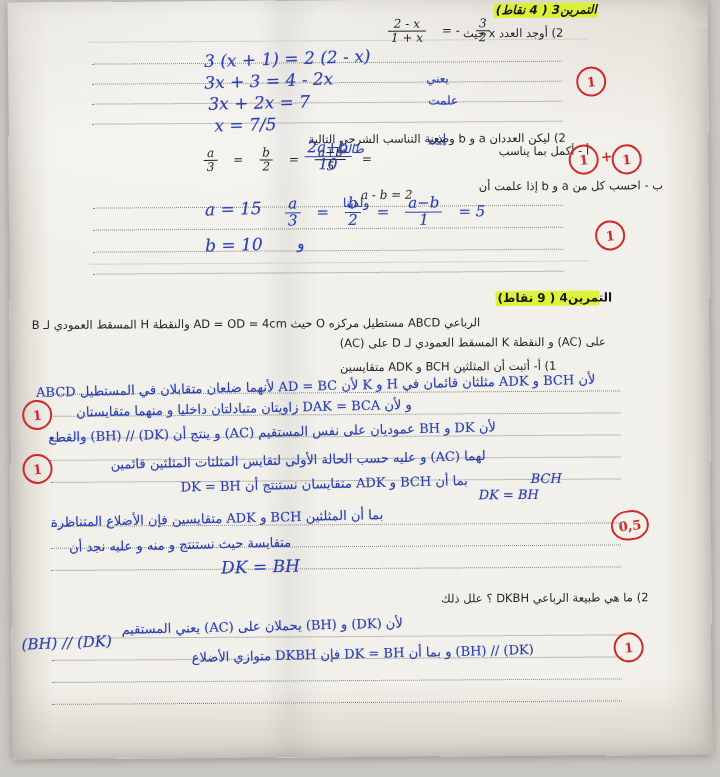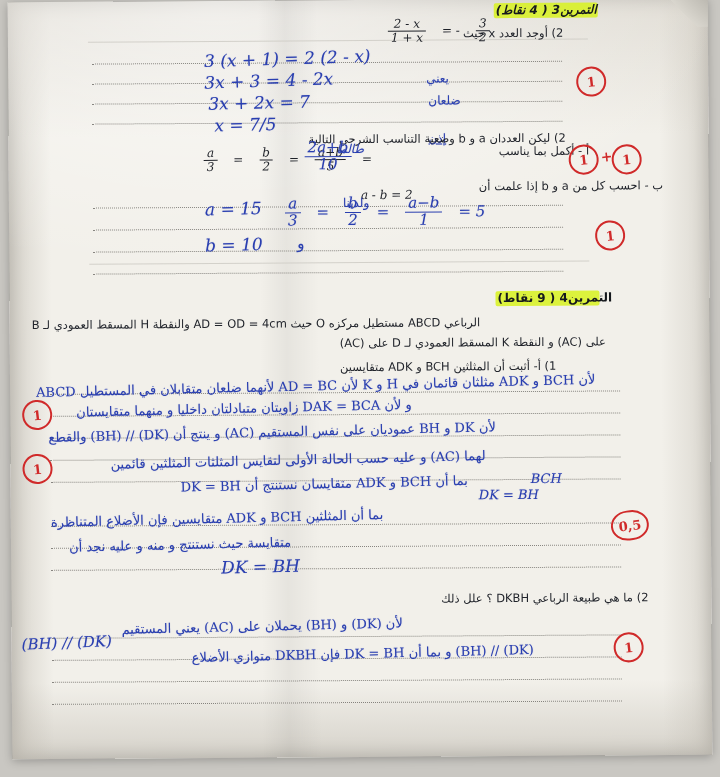--- a/index.html
+++ b/index.html
@@ -164,21 +164,21 @@
         <span class="num">3</span>
         <span class="den">2</span>
       </span>
     </span>
   </div>
 
   <div class="hand ltr big" style="left:196px;top:48px;transform:rotate(-1.5deg);">3 (x + 1) = 2 (2 - x)</div>
   <div class="hand ltr big" style="left:196px;top:70px;transform:rotate(-1.5deg);">3x + 3 = 4 - 2x</div>
   <div class="hand small" style="left:418px;top:72px;">يعني</div>
   <div class="hand ltr big" style="left:200px;top:92px;transform:rotate(-1deg);">3x + 2x = 7</div>
-  <div class="hand small" style="left:420px;top:94px;">ضلعان</div>
+  <div class="hand small" style="left:420px;top:94px;">علمت</div>
   <div class="hand ltr big" style="left:206px;top:114px;transform:rotate(-1deg);">x = 7/5</div>
   <div class="hand small" style="left:420px;top:132px;text-decoration:underline;">إذن</div>
 
   <div class="mark" style="left:568px;top:68px;">1</div>
 
   <div class="printed" style="left:300px;top:132px;">2) ليكن العددان a و b وضعية التناسب الشرحي التالية</div>
   <div class="printed" style="left:490px;top:136px;margin-top:9px;">أ - أكمل بما يناسب</div>
 
   <div class="math" style="left:195px;top:146px;">
     <span class="inlinerow">

